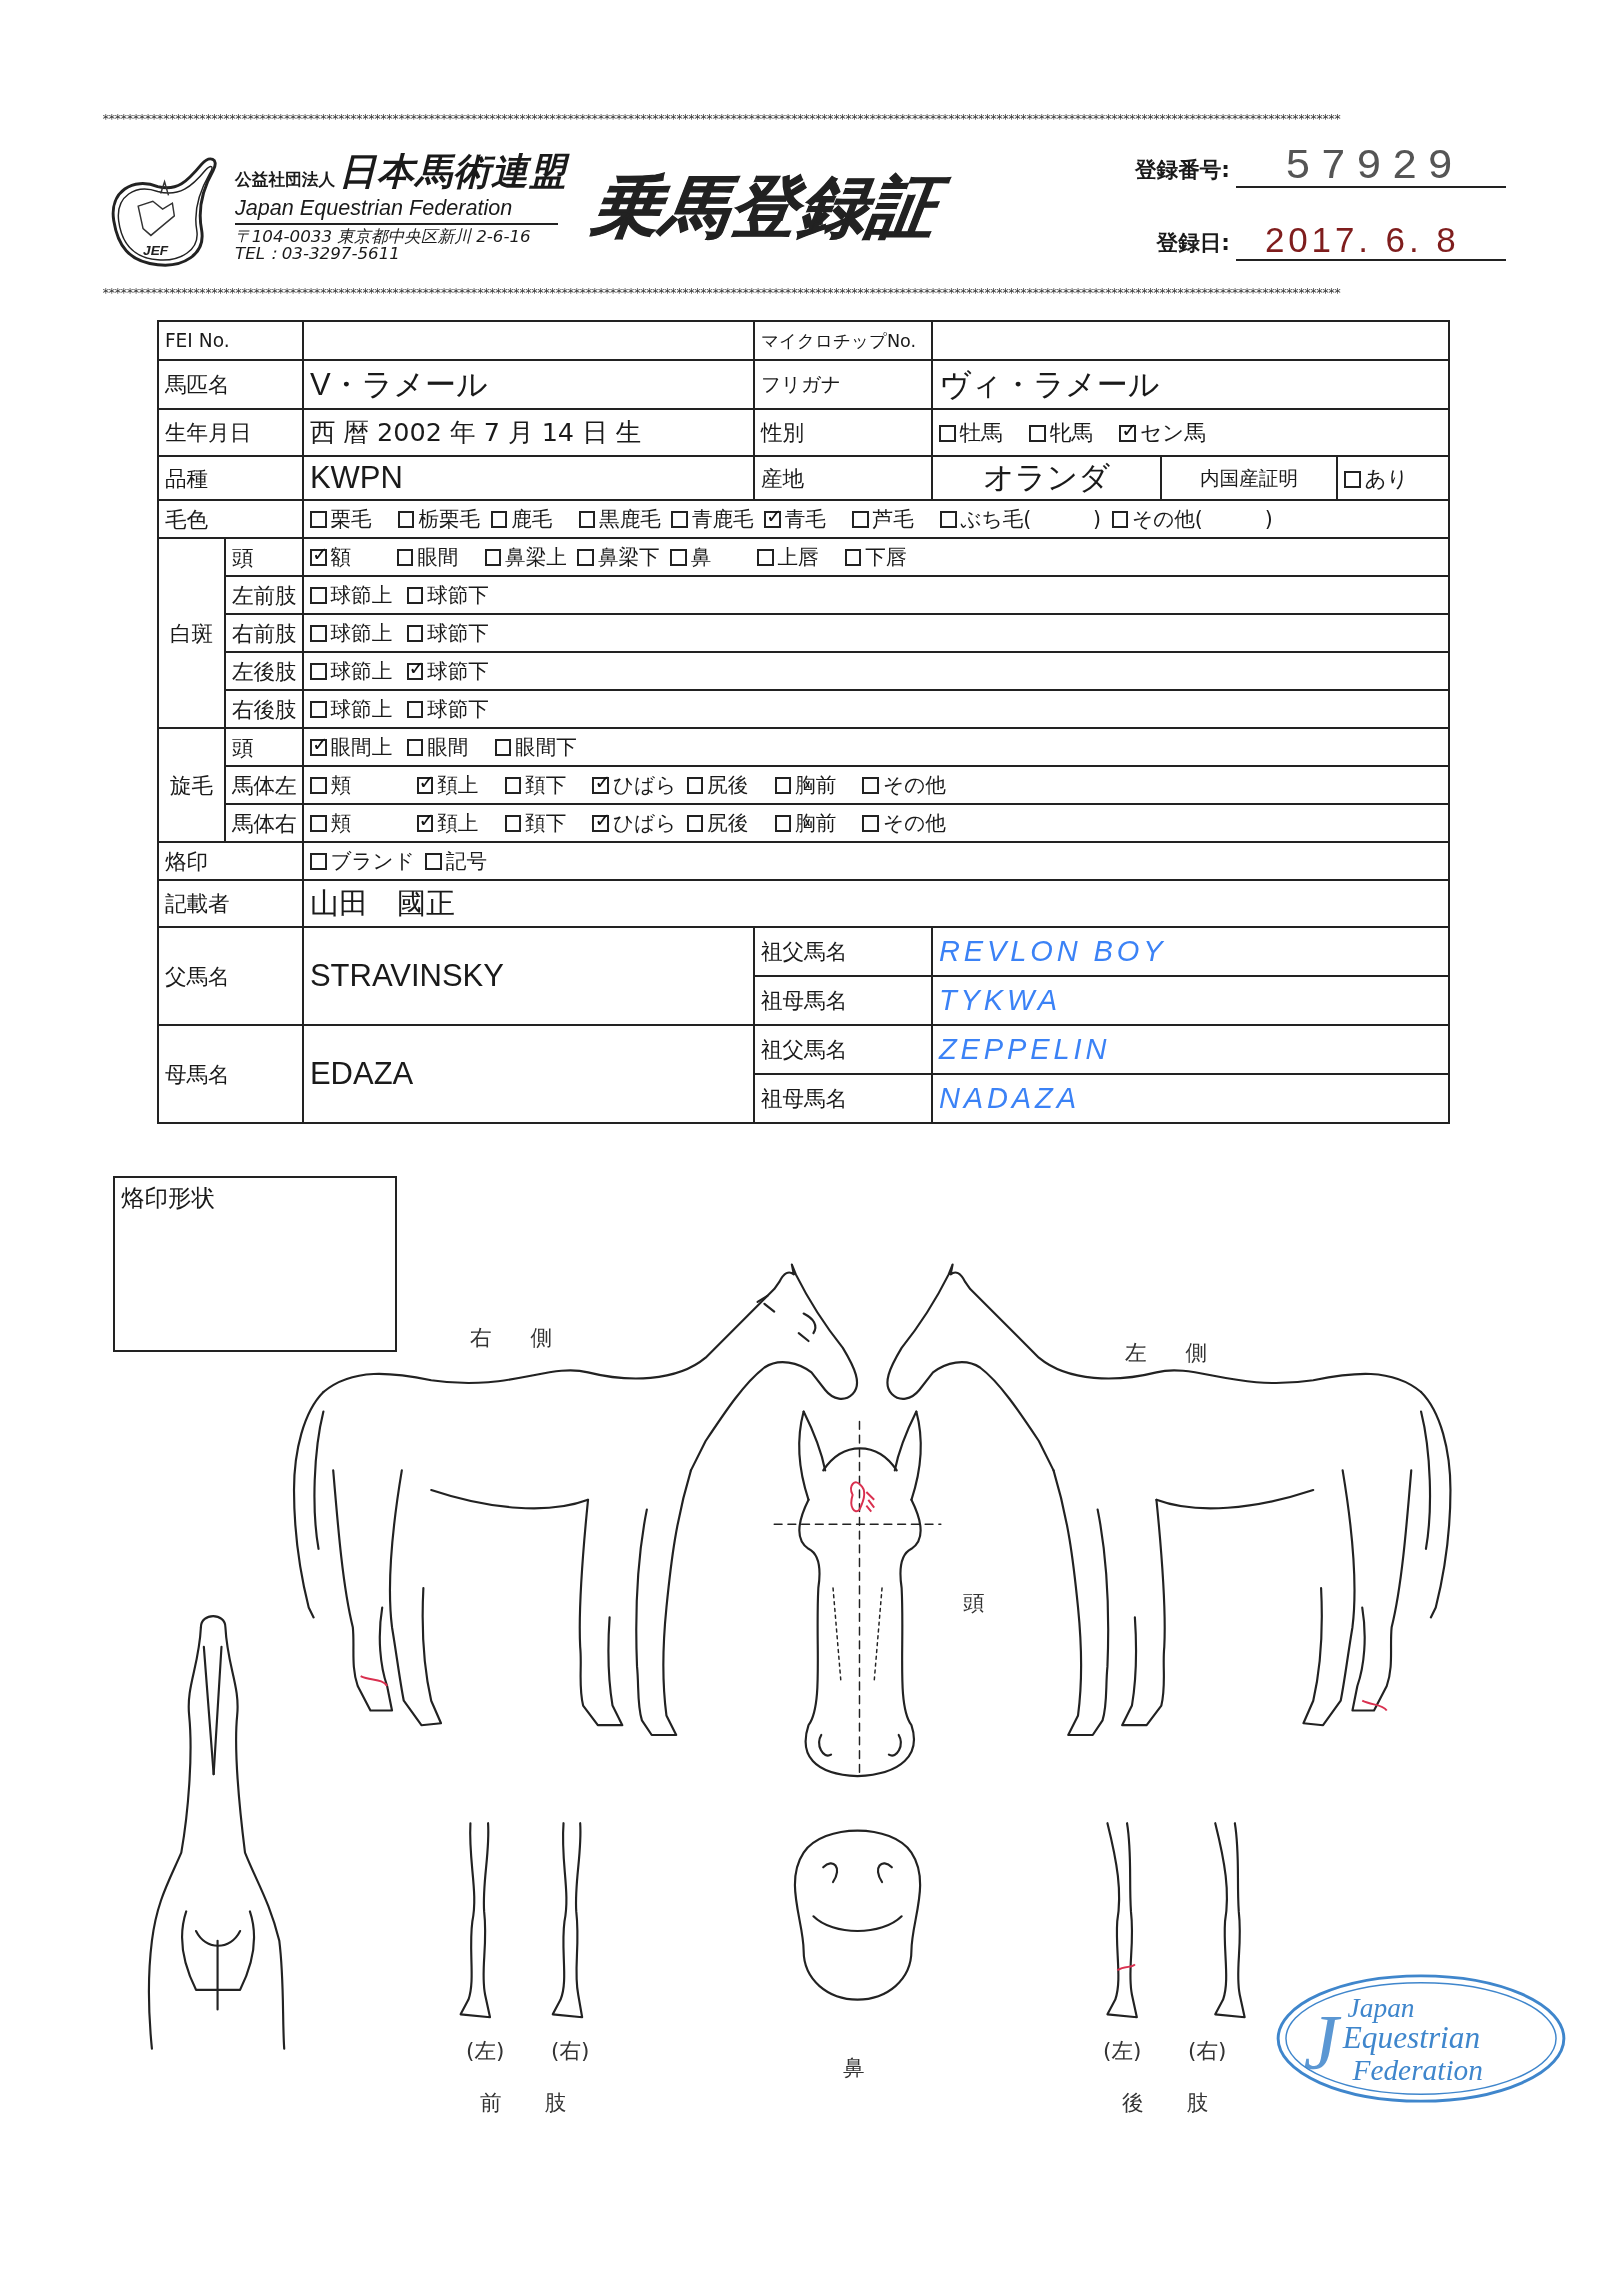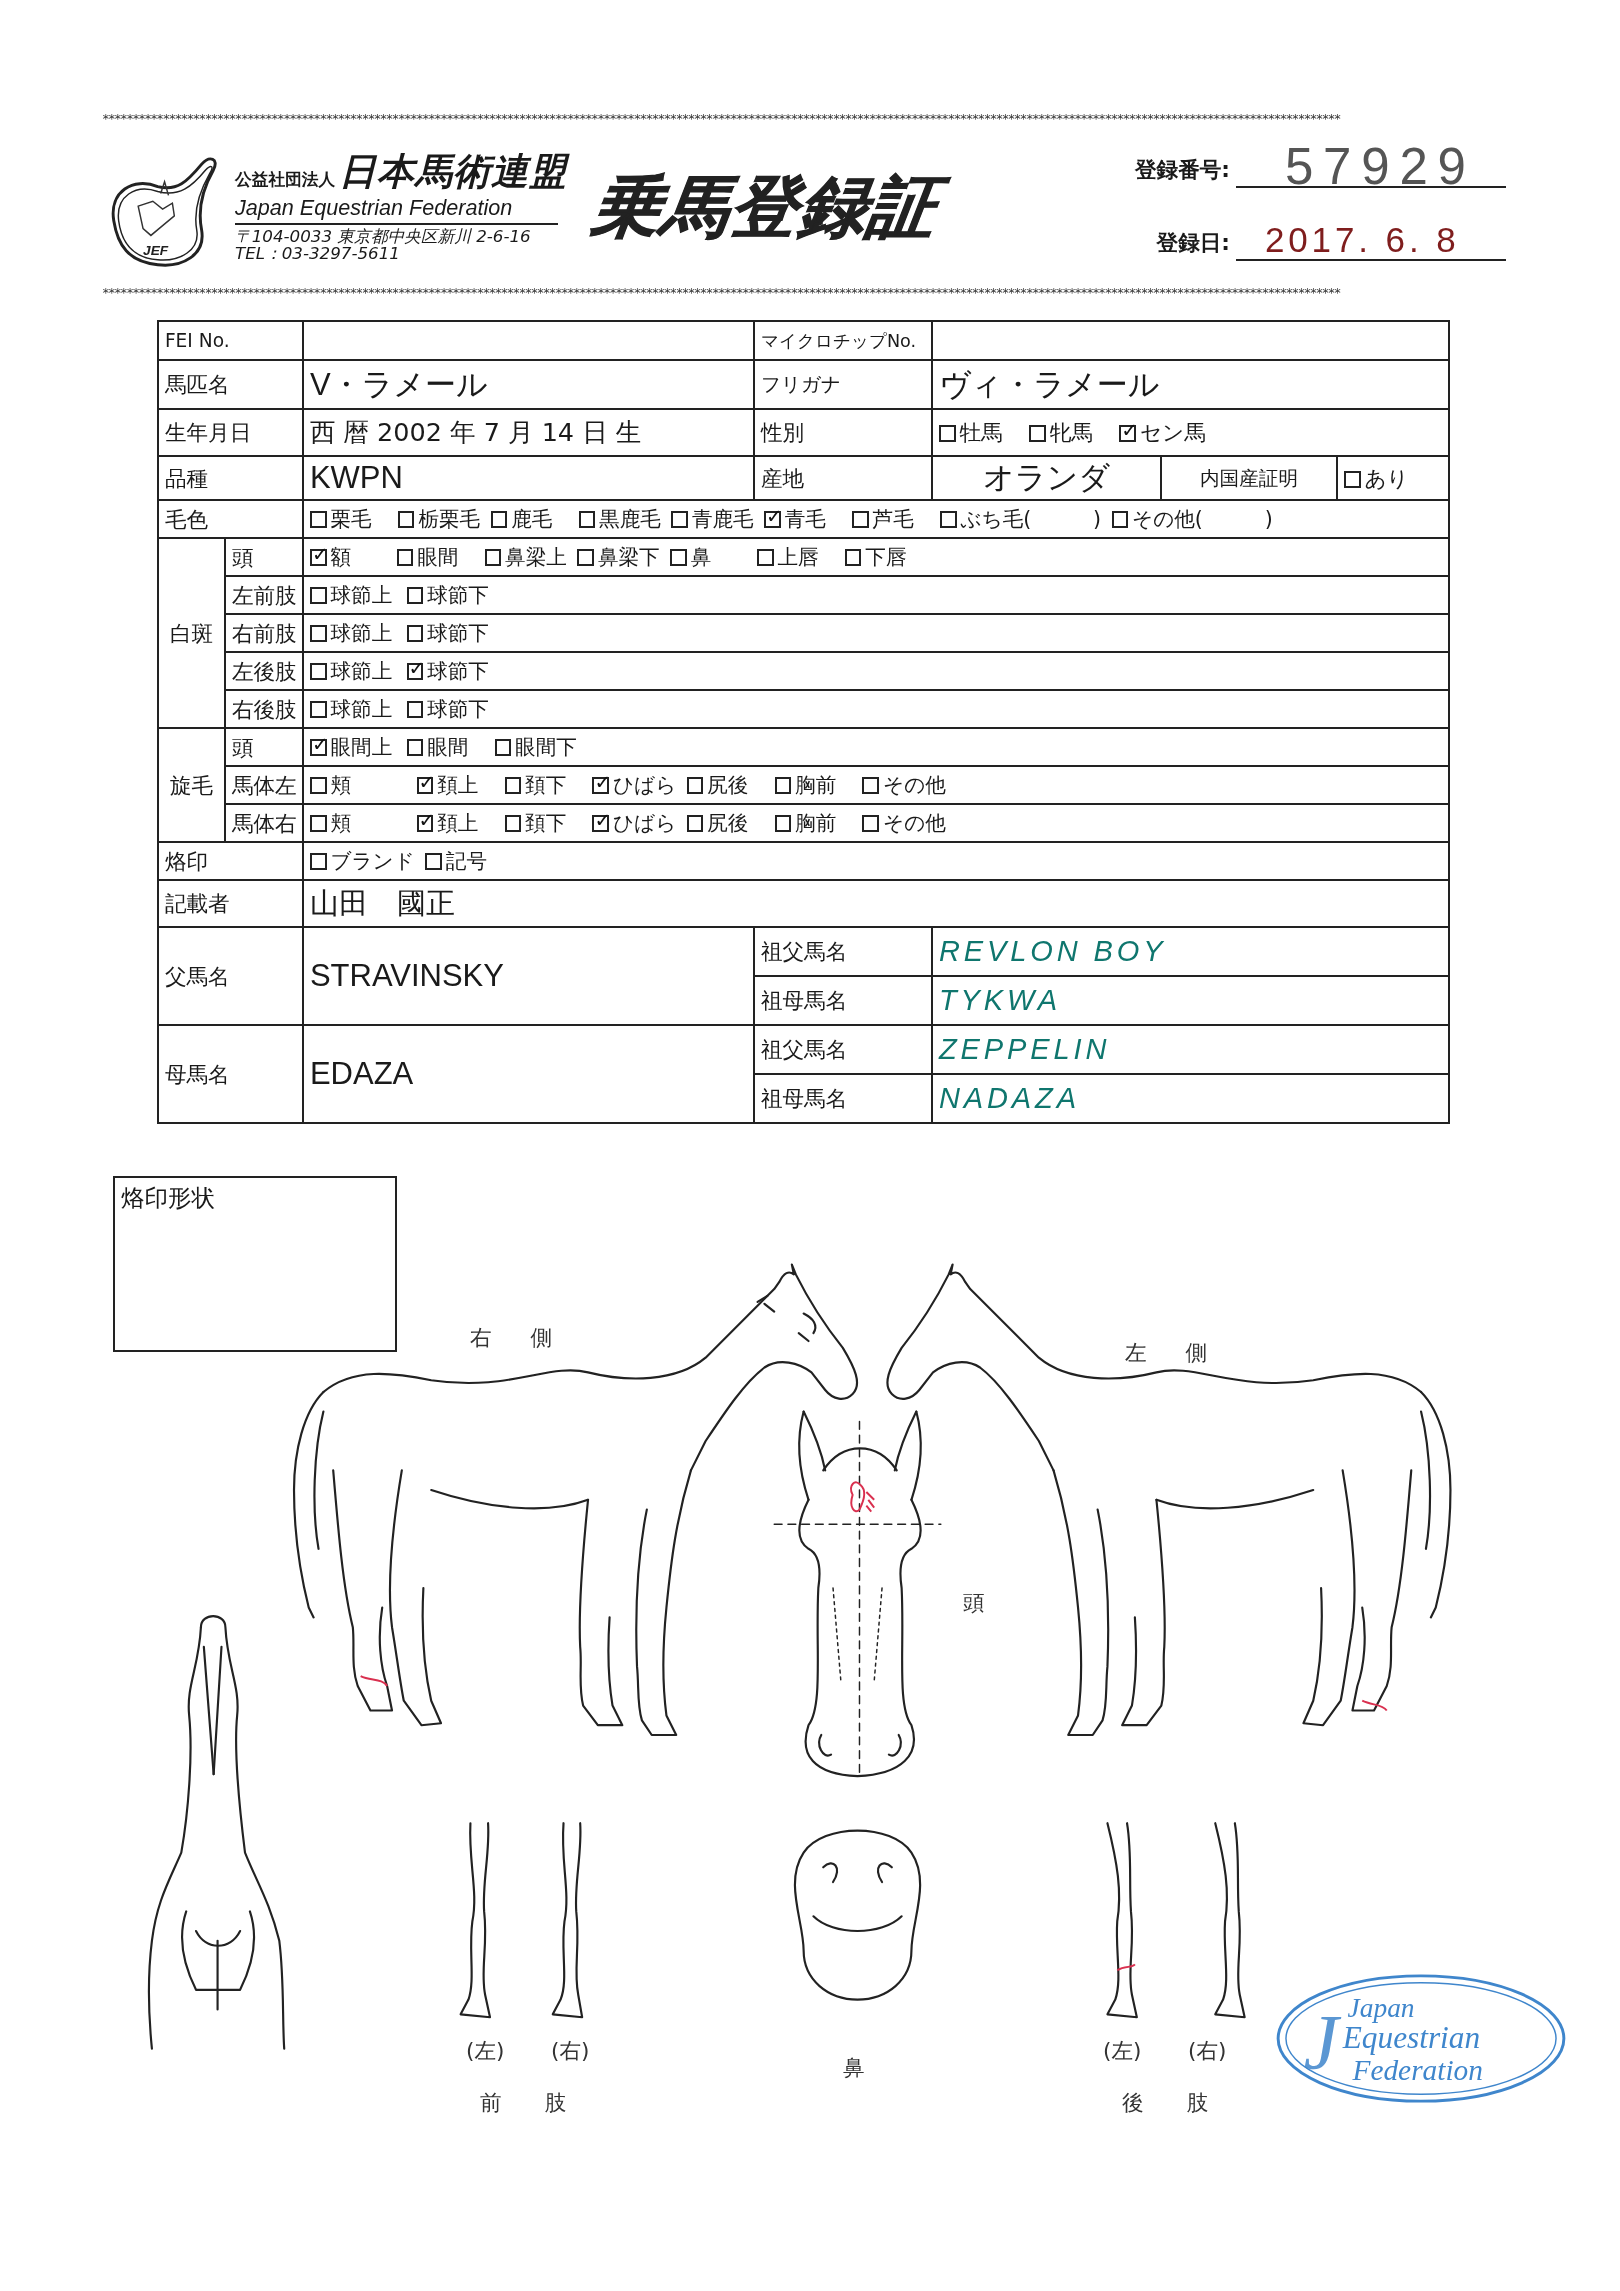--- a/index.html
+++ b/index.html
@@ -18,31 +18,31 @@
   .org .enname { font-family: "Liberation Sans", sans-serif; font-style: italic; font-size: 21.6px; margin-top: 3.9px; border-bottom: 2px solid #222; padding-bottom: 2px; width: 323px; }
   .org .addr, .org .tel { font-style: italic; font-size: 16.7px; line-height: 17.6px; }
   .org .addr { margin-top: 2.9px; }
 
   .doc-title { position: absolute; left: 593px; top: 162px; font-size: 67px; font-weight: bold; font-style: italic; letter-spacing: 2px; color: #222; transform: skewX(-8deg); -webkit-text-stroke: 1px #222; }
 
   .reg-line { position: absolute; display: flex; align-items: flex-end; }
   .reg-line .lbl { font-size: 21.6px; font-weight: bold; width: 113px; text-align: right; padding-bottom: 3.9px; }
   .reg-line .val { border-bottom: 2.9px solid #222; height: 43px; width: 270px; margin-left: 5.9px; font-family: "Liberation Sans", sans-serif; color: #555; }
   .reg-num { left: 1117px; top: 145px; }
-  .reg-num .val { font-size: 51px; letter-spacing: 9.8px; padding-left: 49px; line-height: 43px; }
+  .reg-num .val { font-size: 43px; letter-spacing: 9.8px; padding-left: 49px; line-height: 43px; font-family: Liberation Mono, monospace; }
   .reg-date { left: 1117px; top: 218px; }
   .reg-date .val { font-size: 35px; padding-left: 29px; line-height: 43px; color: #7f1d1d; letter-spacing: 3.9px; }
 
   
   .reg-table { position: absolute; left: 157px; top: 320px; width: 1292px; border-collapse: collapse; table-layout: fixed; }
   .reg-table td { border: 2px solid #222; font-size: 21.6px; padding: 0 5.9px; height: 38px; vertical-align: middle; white-space: nowrap; overflow: hidden; }
   .reg-table td.big { font-size: 31px; font-family: "Liberation Sans", sans-serif; }
   .reg-table td.lbl { font-size: 21.6px; }
   .reg-table td.center { text-align: center; }
-  .reg-table td.hand { font-family: "Liberation Sans", sans-serif; font-size: 29px; letter-spacing: 3.9px; color: #0f766e; font-style: italic; }
+  .reg-table td.hand { font-family: "Liberation Sans", sans-serif; font-size: 29px; letter-spacing: 3.9px; color: #3b82f6; font-style: italic; }
   .cb { display: inline-block; margin-right: 19.6px; }
   .cb .box { display: inline-block; width: 16.7px; height: 16.7px; border: 2px solid #222; vertical-align: -2px; margin-right: 3.9px; position: relative; }
   .cb .box.checked::after { content: "✓"; position: absolute; left: 0px; top: -8.8px; font-size: 19.6px; font-weight: bold; color: #111; }
 
   
   .brand-box { position: absolute; left: 113px; top: 1176px; width: 284px; height: 176px; border: 2.9px solid #222; }
   .brand-box .t { font-size: 23.5px; padding: 3.9px 5.9px; }
   .dlabel { position: absolute; font-size: 21.6px; color: #333; letter-spacing: 39px; }
   .dlabel.small { letter-spacing: 0; }
   .diagram { position: absolute; left: 0; top: 0; width: 1620px; height: 2292px; pointer-events: none; }

